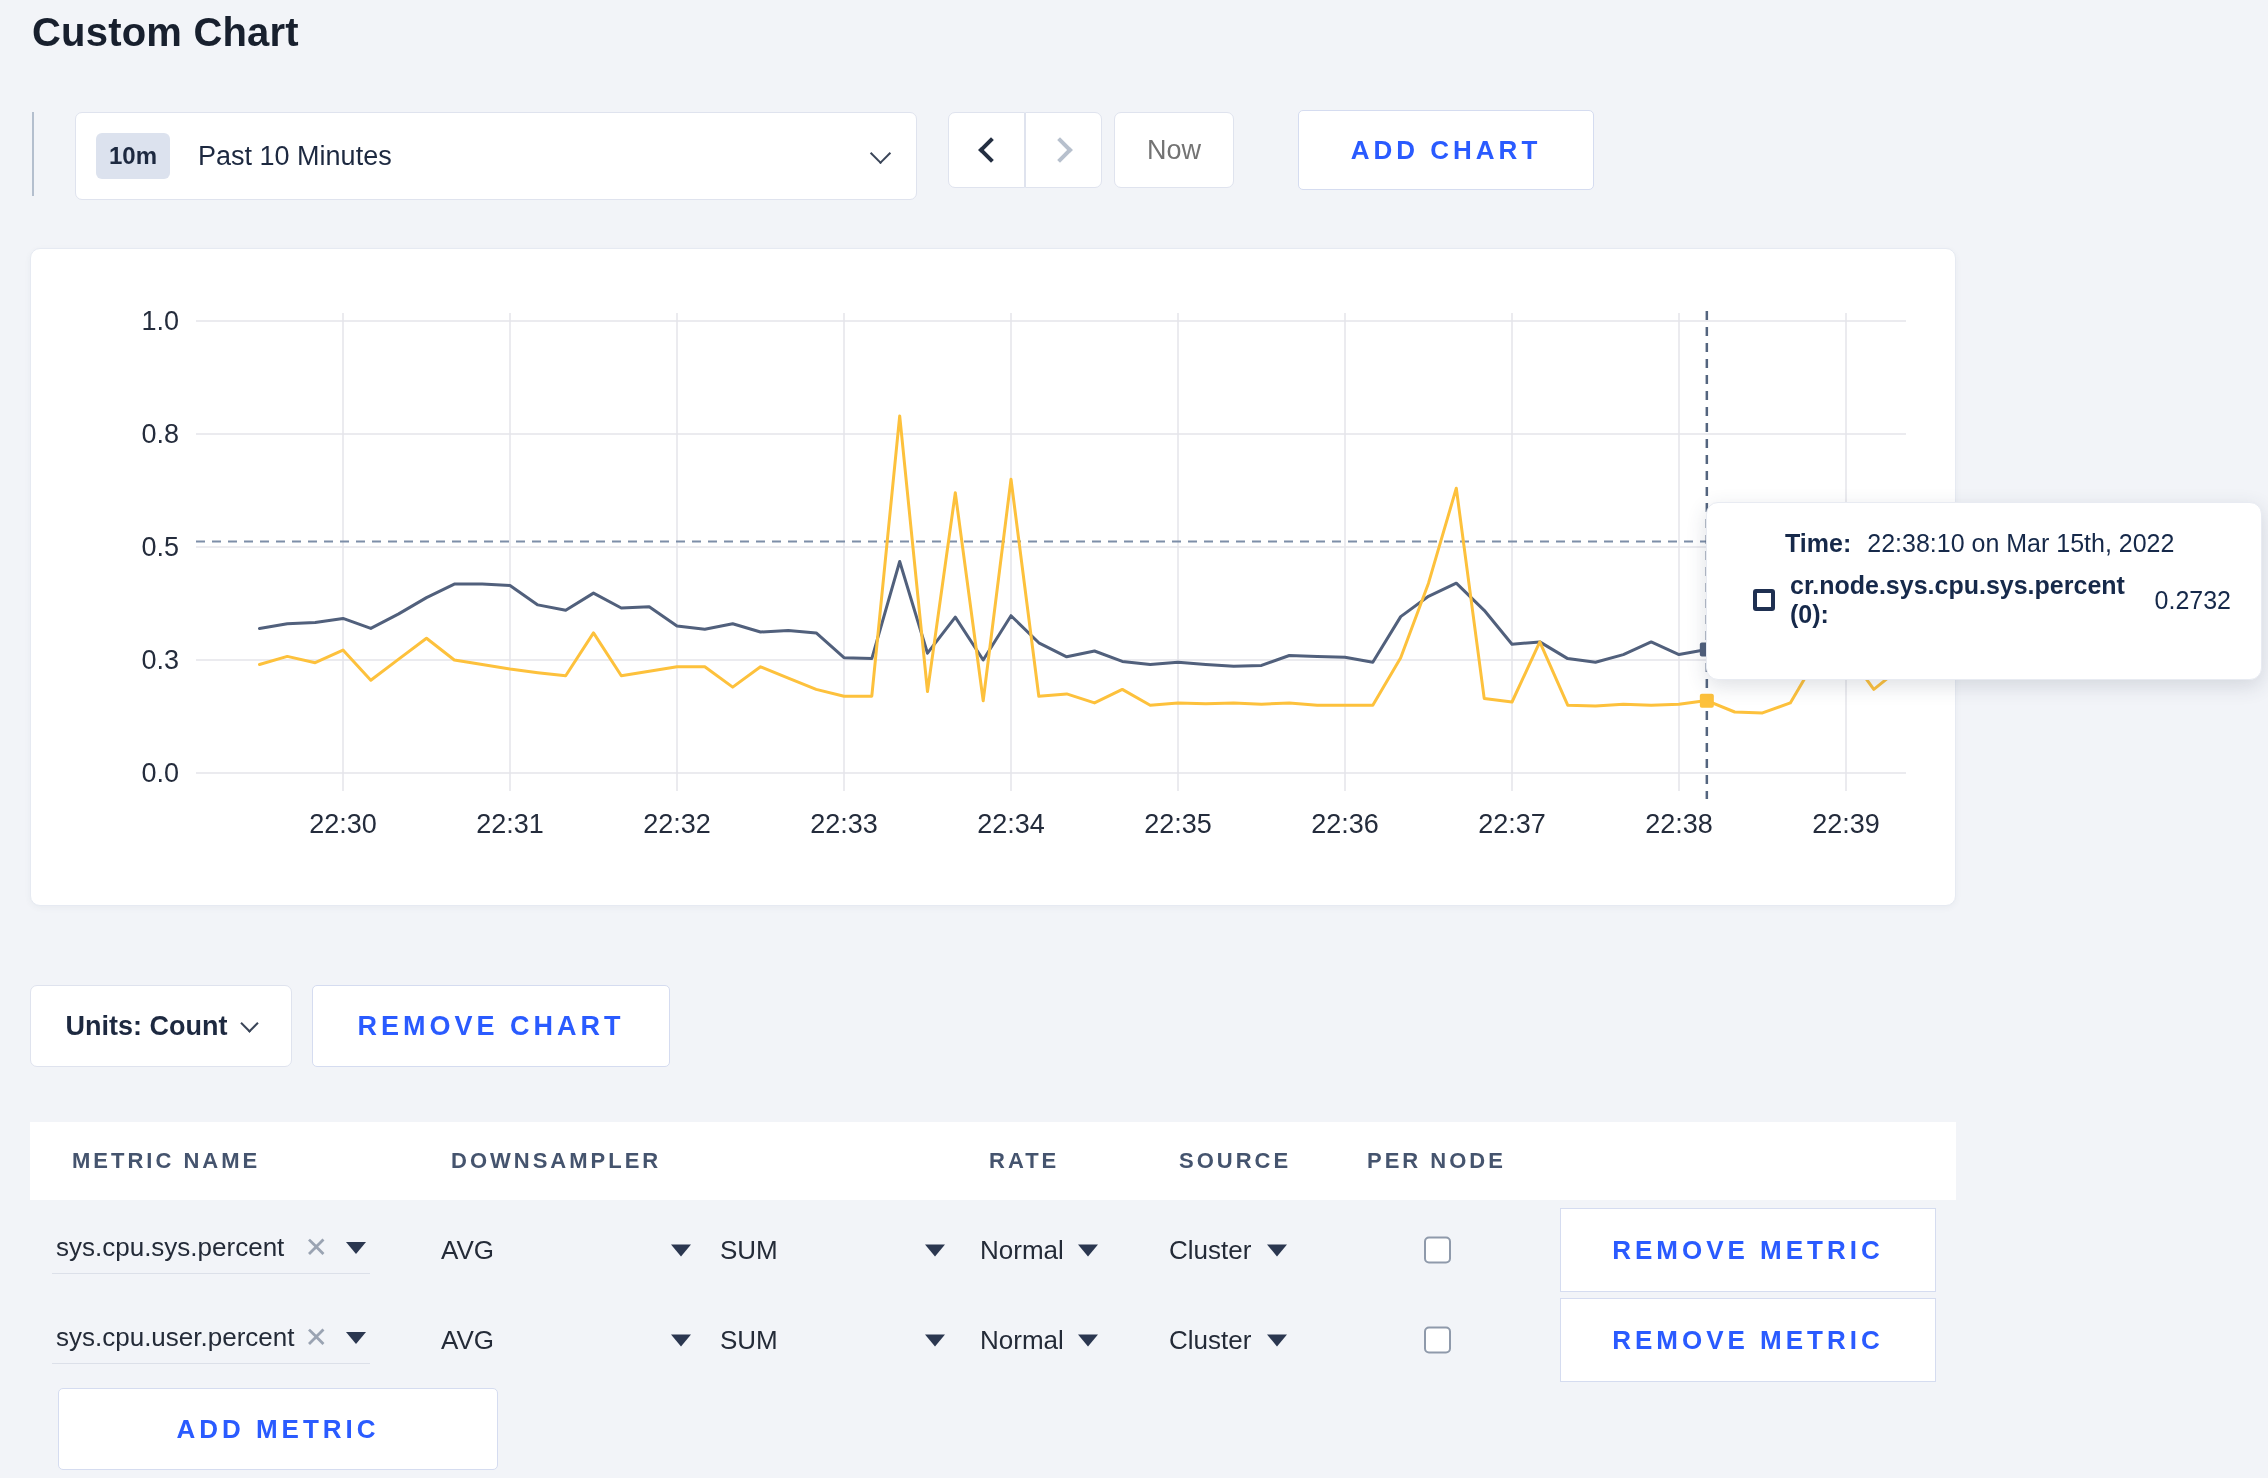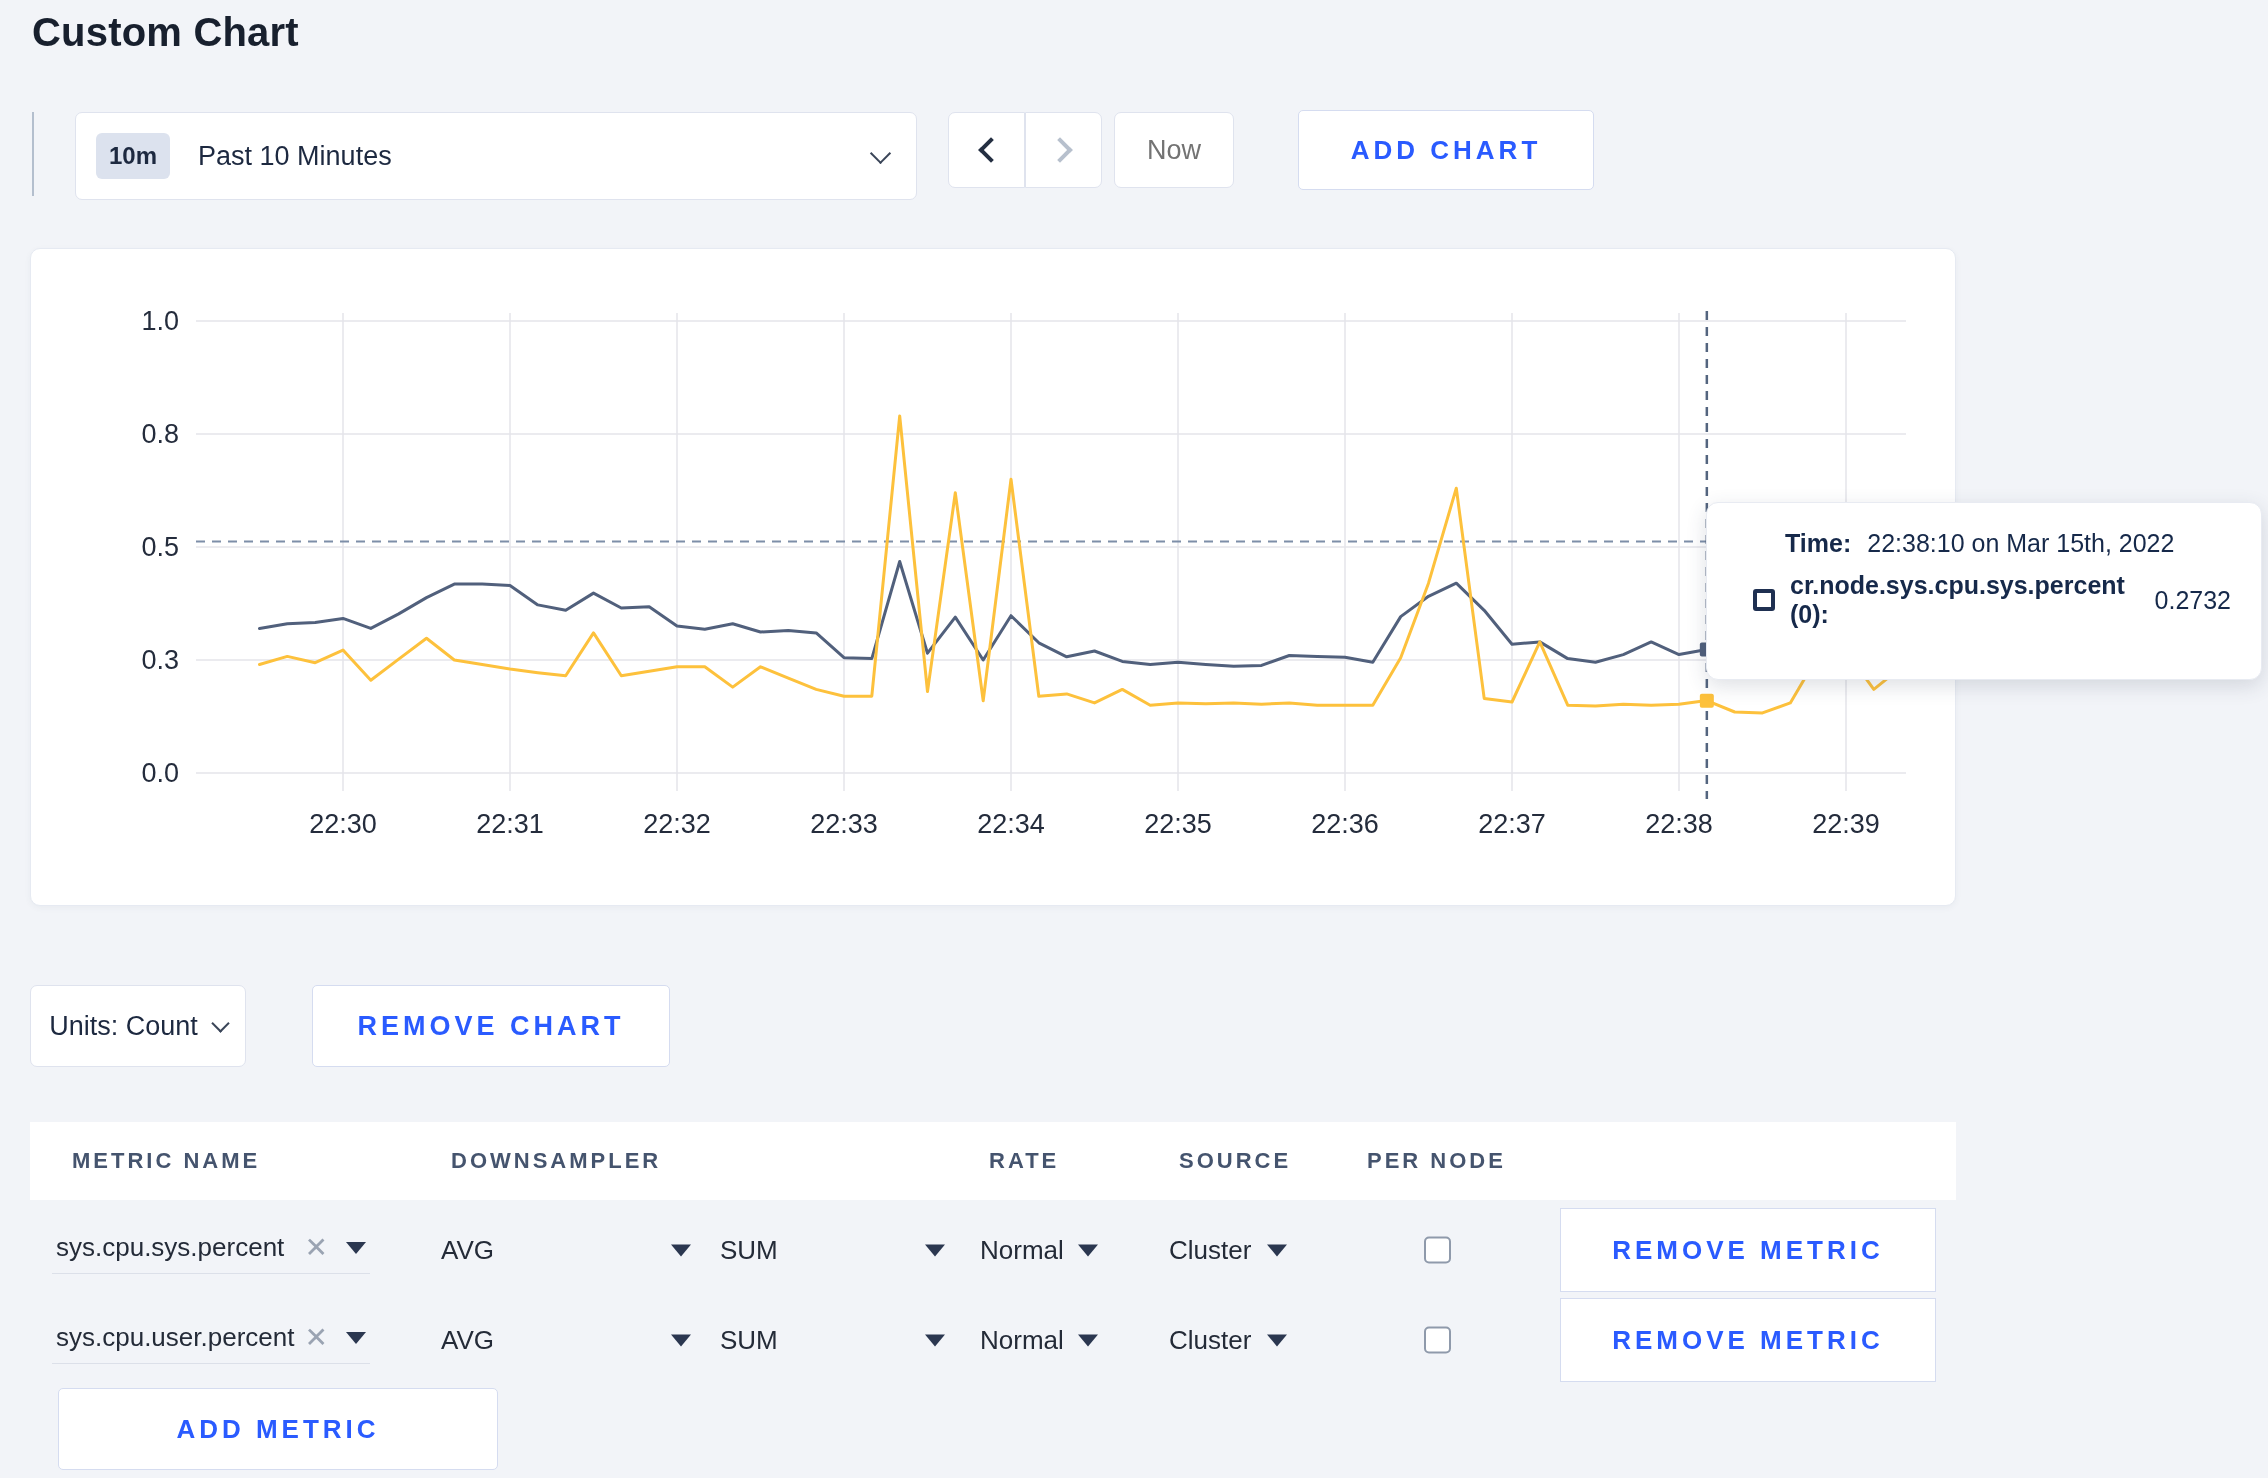--- a/index.html
+++ b/index.html
@@ -101,23 +101,23 @@
   .tt-label { font-weight: 700; }
   .tt-value { margin-left: 16px; font-weight: 400; }
   .legend-chip {
     width: 22px; height: 22px; background: #fff;
     border: 4.5px solid #1f3051; border-radius: 3px;
     margin-right: 15px; flex: 0 0 auto;
   }
 
   
   #units-select {
-    left: 30px; top: 985px; width: 216px; height: 82px;
+    left: 30px; top: 985px; width: 262px; height: 82px;
     justify-content: center; cursor: pointer; gap: 16px;
-    font-size: 27px; font-weight: 400; color: #1d2940;
+    font-size: 27px; font-weight: 700; color: #1d2940;
     border-radius: 7px;
   }
   #units-select .chev-down { margin: -6px 0 0 0; width: 13px; height: 13px; }
   #remove-chart-button { left: 312px; top: 985px; width: 358px; height: 82px; font-size: 27px; }
 
   
   #table-header {
     left: 30px; top: 1122px; width: 1926px; height: 78px;
     background: #ffffff;
   }

